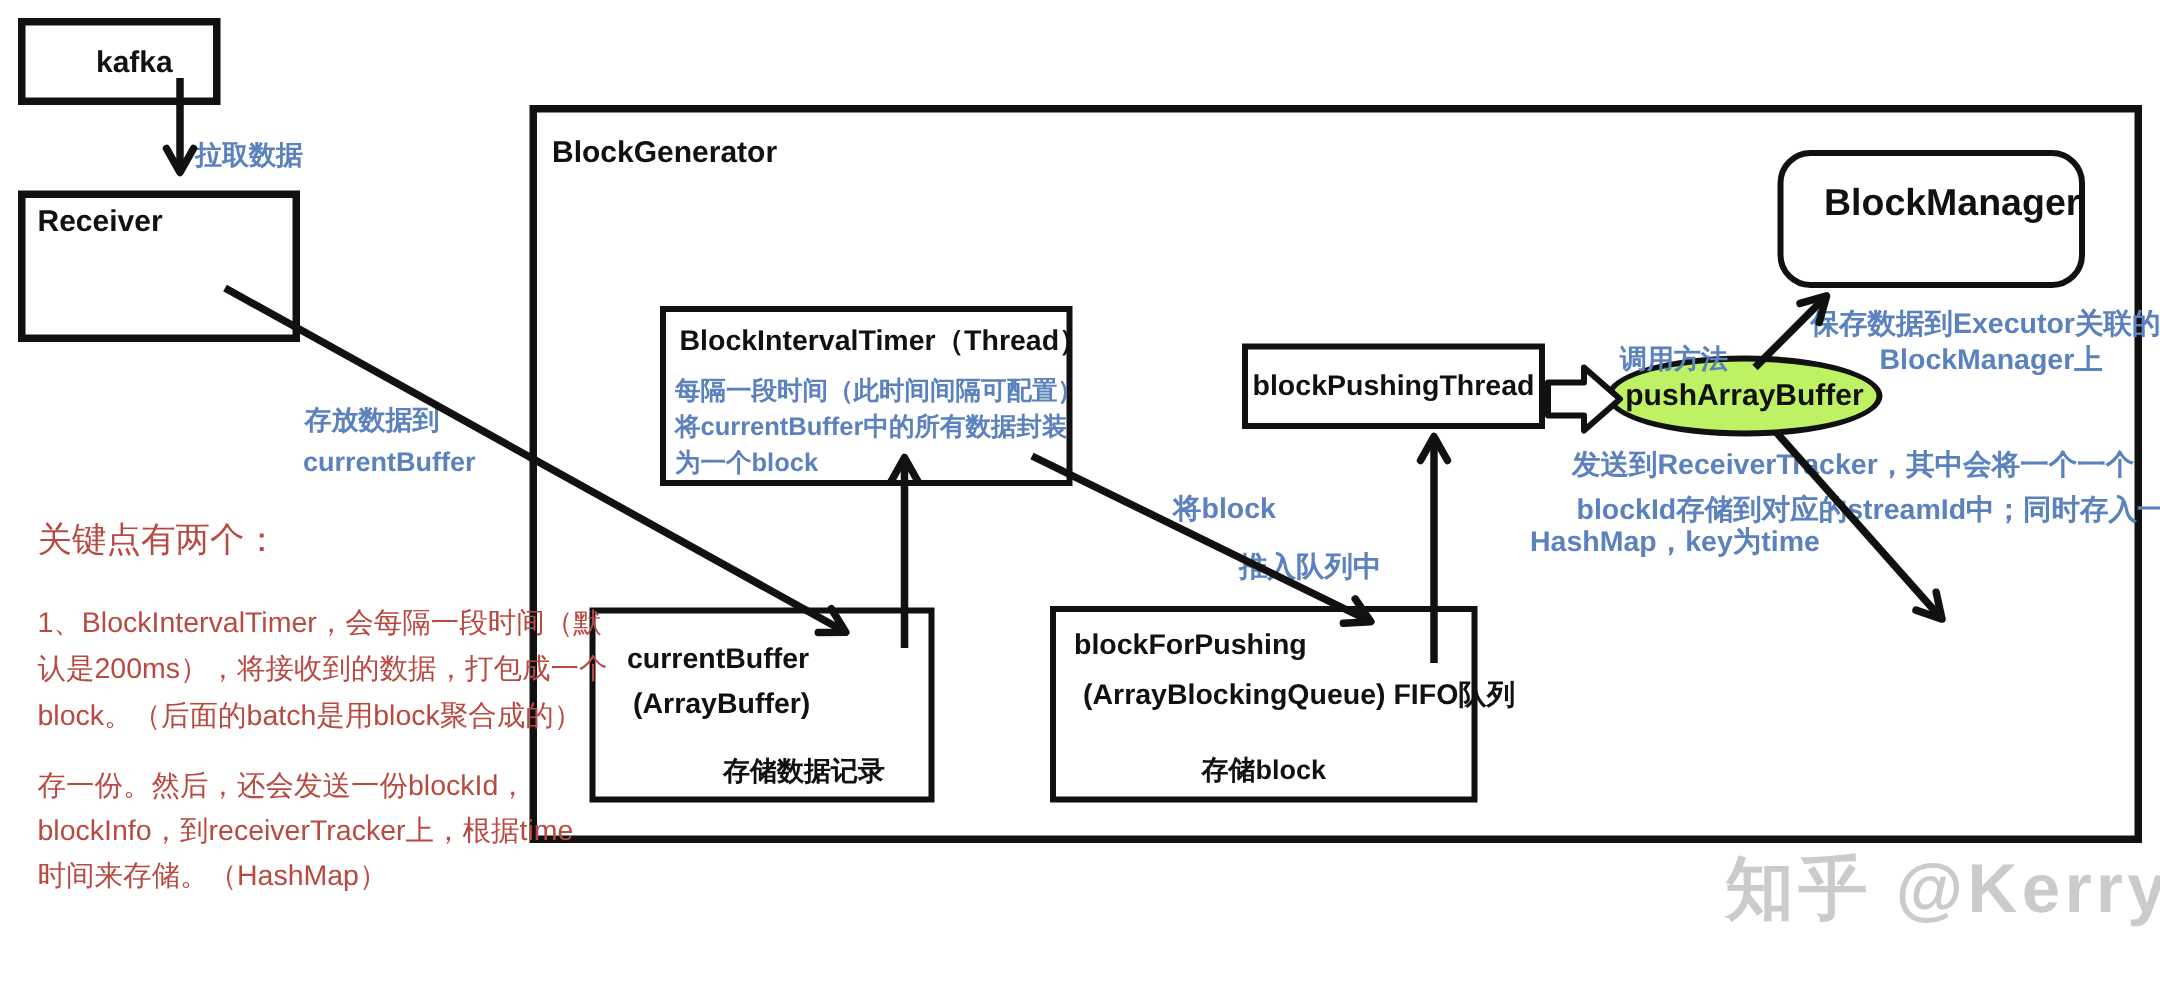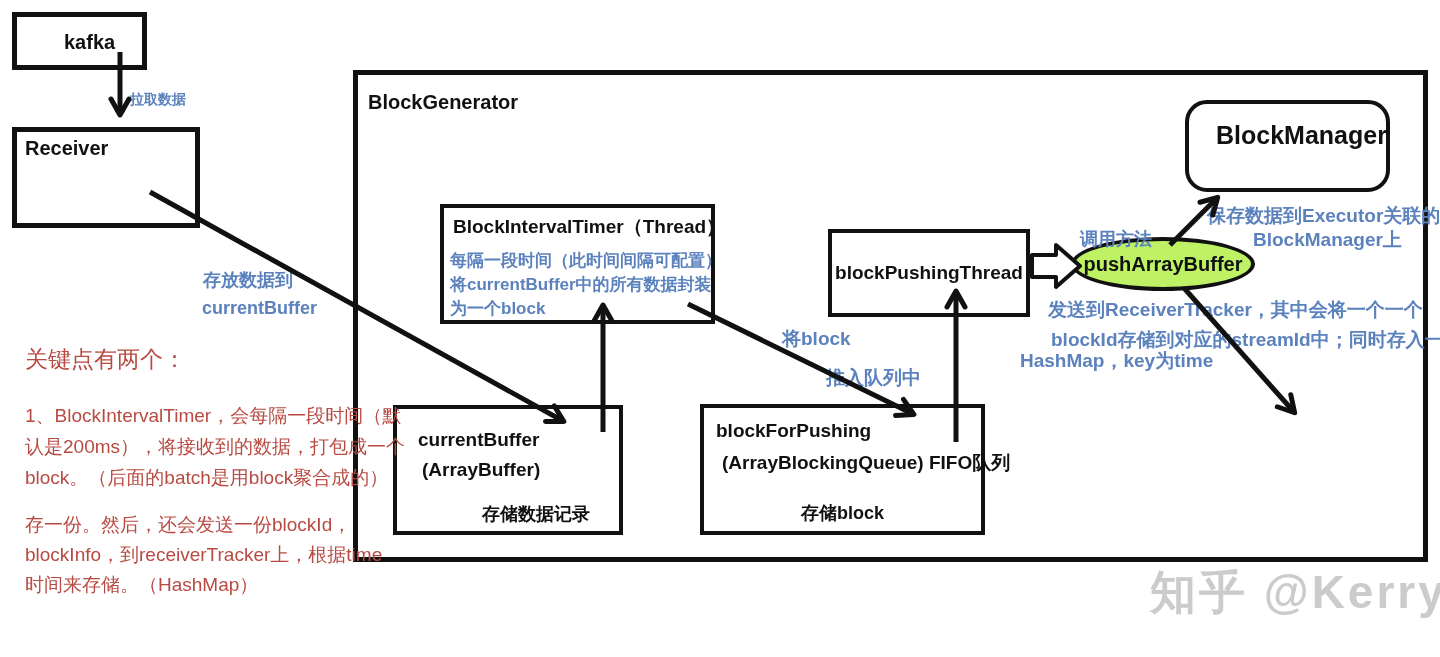--- a/index.html
+++ b/index.html
@@ -51,33 +51,33 @@
   <div class="box" style="left:393px;top:405px;width:230px;height:130px;"></div>
   <div class="abs box-title" style="left:418px;top:429px;">currentBuffer</div>
   <div class="abs box-title" style="left:422px;top:459px;">(ArrayBuffer)</div>
   <div class="abs box-title" style="left:482px;top:502px;font-size:18px;">存储数据记录</div>
 
   <div class="box" style="left:700px;top:404px;width:285px;height:131px;"></div>
   <div class="abs box-title" style="left:716px;top:420px;">blockForPushing</div>
   <div class="abs box-title" style="left:722px;top:450px;">(ArrayBlockingQueue) FIFO队列</div>
   <div class="abs box-title" style="left:801px;top:501px;font-size:18px;">存储block</div>
 
-  <div class="box center-flex" style="left:828px;top:229px;width:202px;height:88px;">
+  <div class="box center-flex" style="left:828px;top:229px;width:202px;height:57px;">
     <span class="box-title">blockPushingThread</span>
   </div>
 
   <div class="ellipse" style="left:1071px;top:237px;width:184px;height:54px;">
     <span class="box-title" style="font-size:20px;">pushArrayBuffer</span>
   </div>
 
   <div class="box rounded" style="left:1185px;top:100px;width:205px;height:92px;"></div>
   <div class="abs box-title" style="left:1216px;top:121px;font-size:25px;">BlockManager</div>
 
 
-  <div class="abs blue label-line" style="left:130px;top:91px;font-size:14px;">拉取数据</div>
+  <div class="abs blue label-line" style="left:130px;top:91px;font-size:18px;">拉取数据</div>
 
   <div class="abs blue label-line" style="left:203px;top:268px;font-size:18px;">存放数据到</div>
   <div class="abs blue label-line" style="left:202px;top:298px;font-size:18px;">currentBuffer</div>
 
   <div class="abs blue label-line" style="left:782px;top:326px;font-size:19px;">将block</div>
   <div class="abs blue label-line" style="left:826px;top:347px;font-size:19px;margin-top:18px;">推入队列中</div>
 
   <div class="abs blue label-line" style="left:1080px;top:227px;font-size:18px;">调用方法</div>
 
   <div class="abs blue label-line" style="left:1207px;top:203px;font-size:19px;">保存数据到Executor关联的</div>

